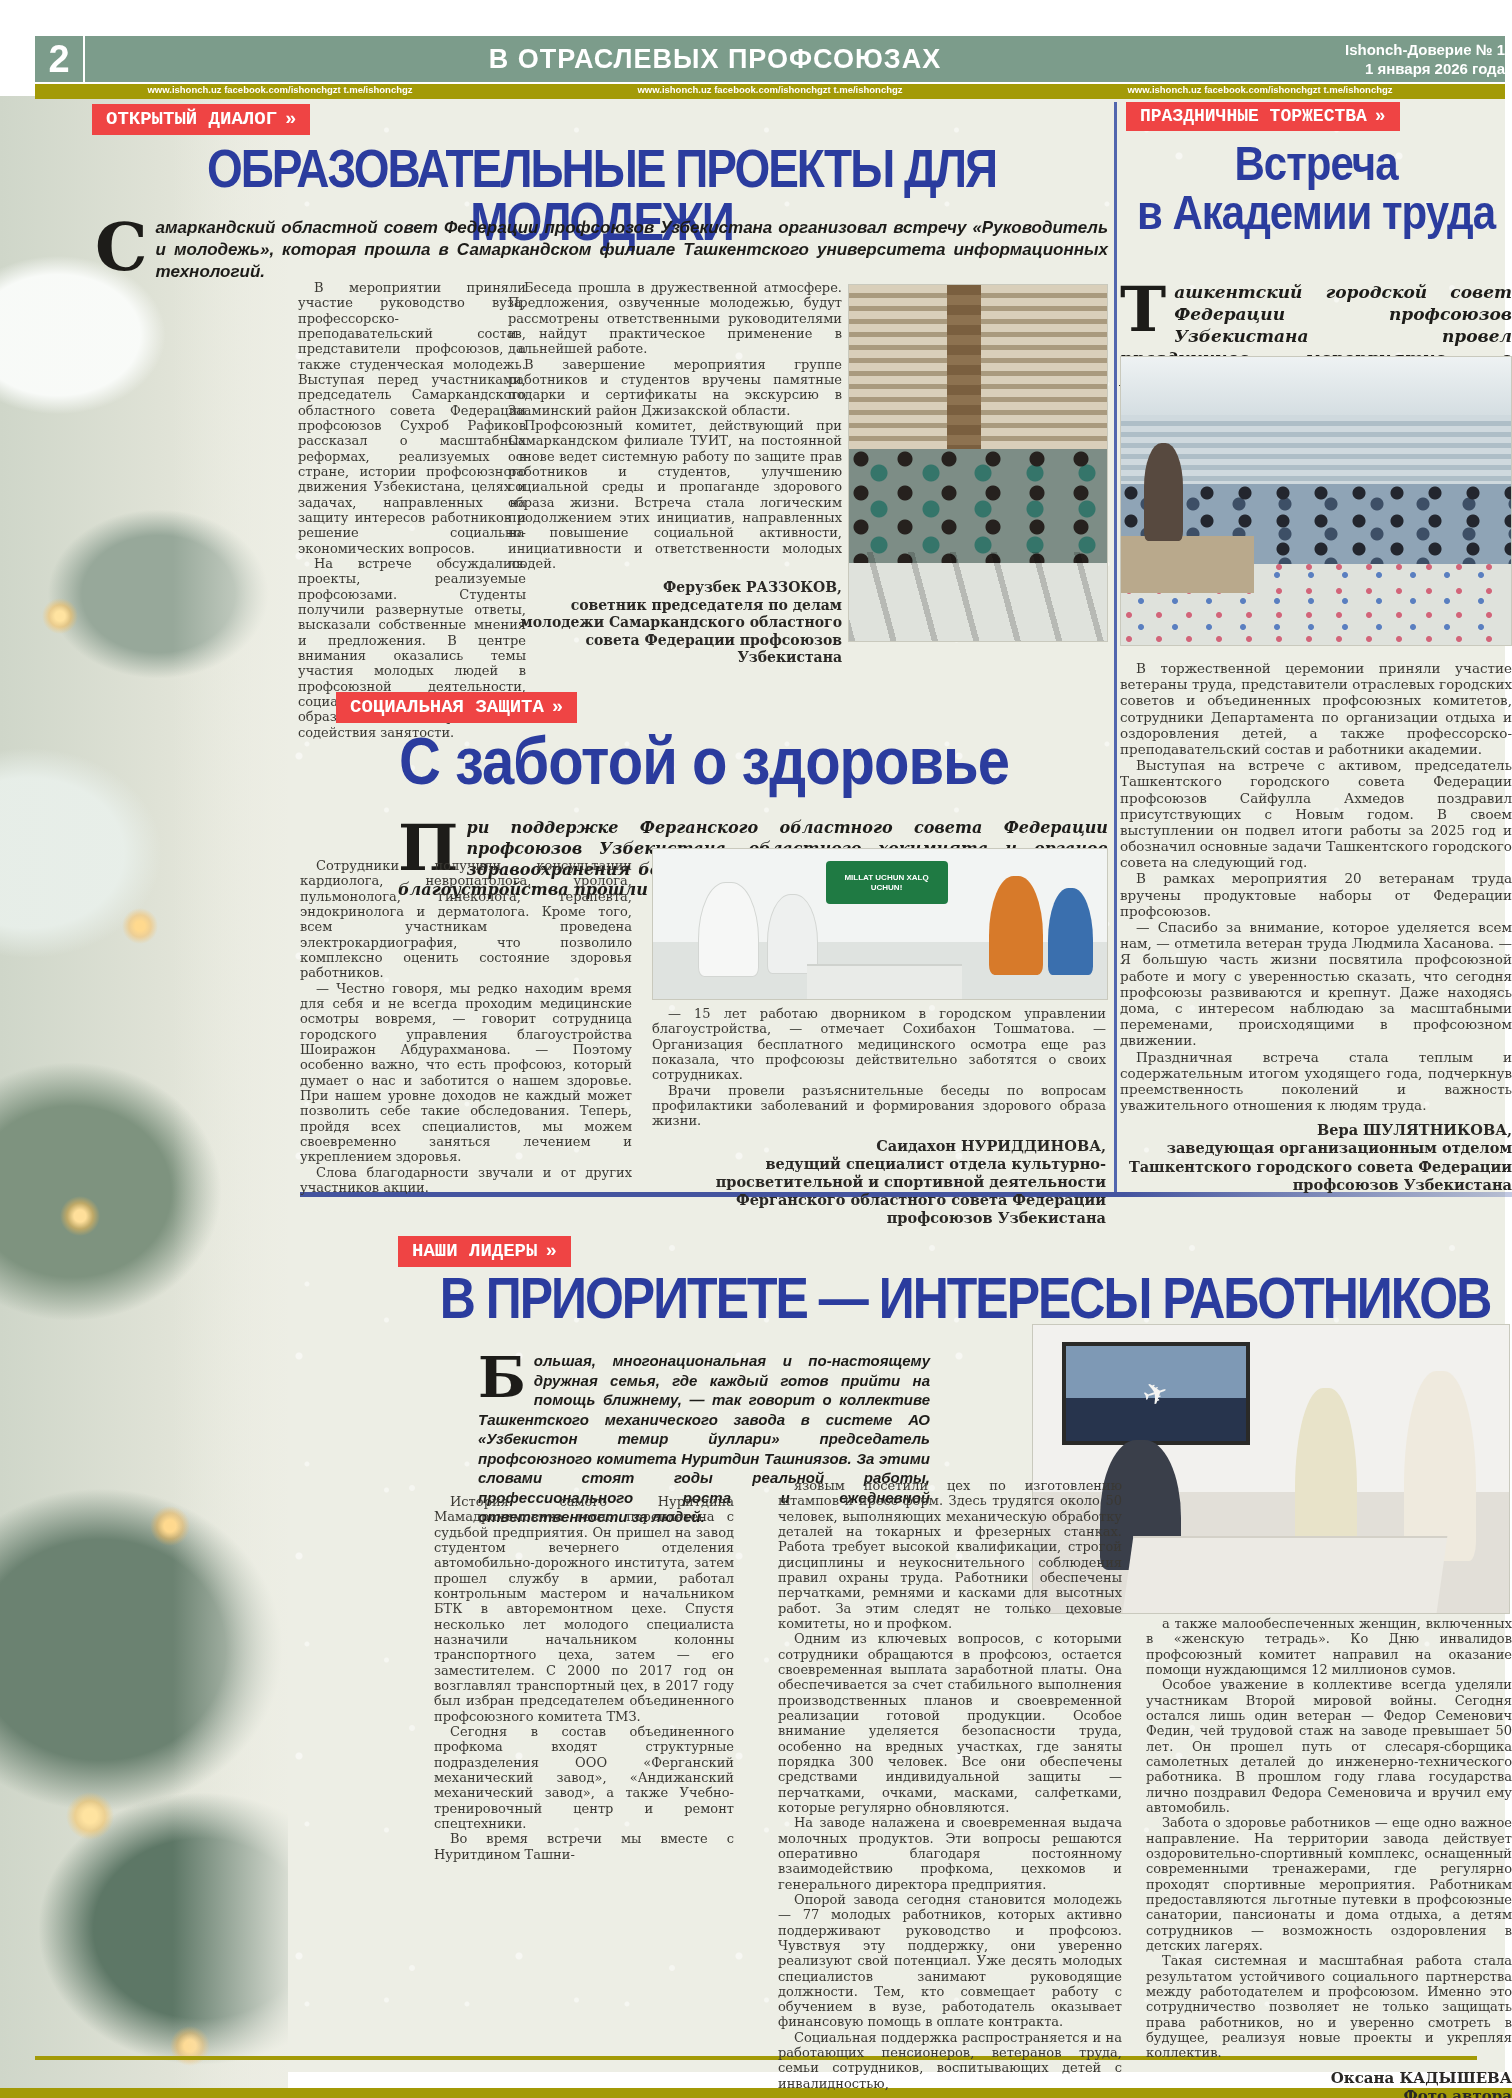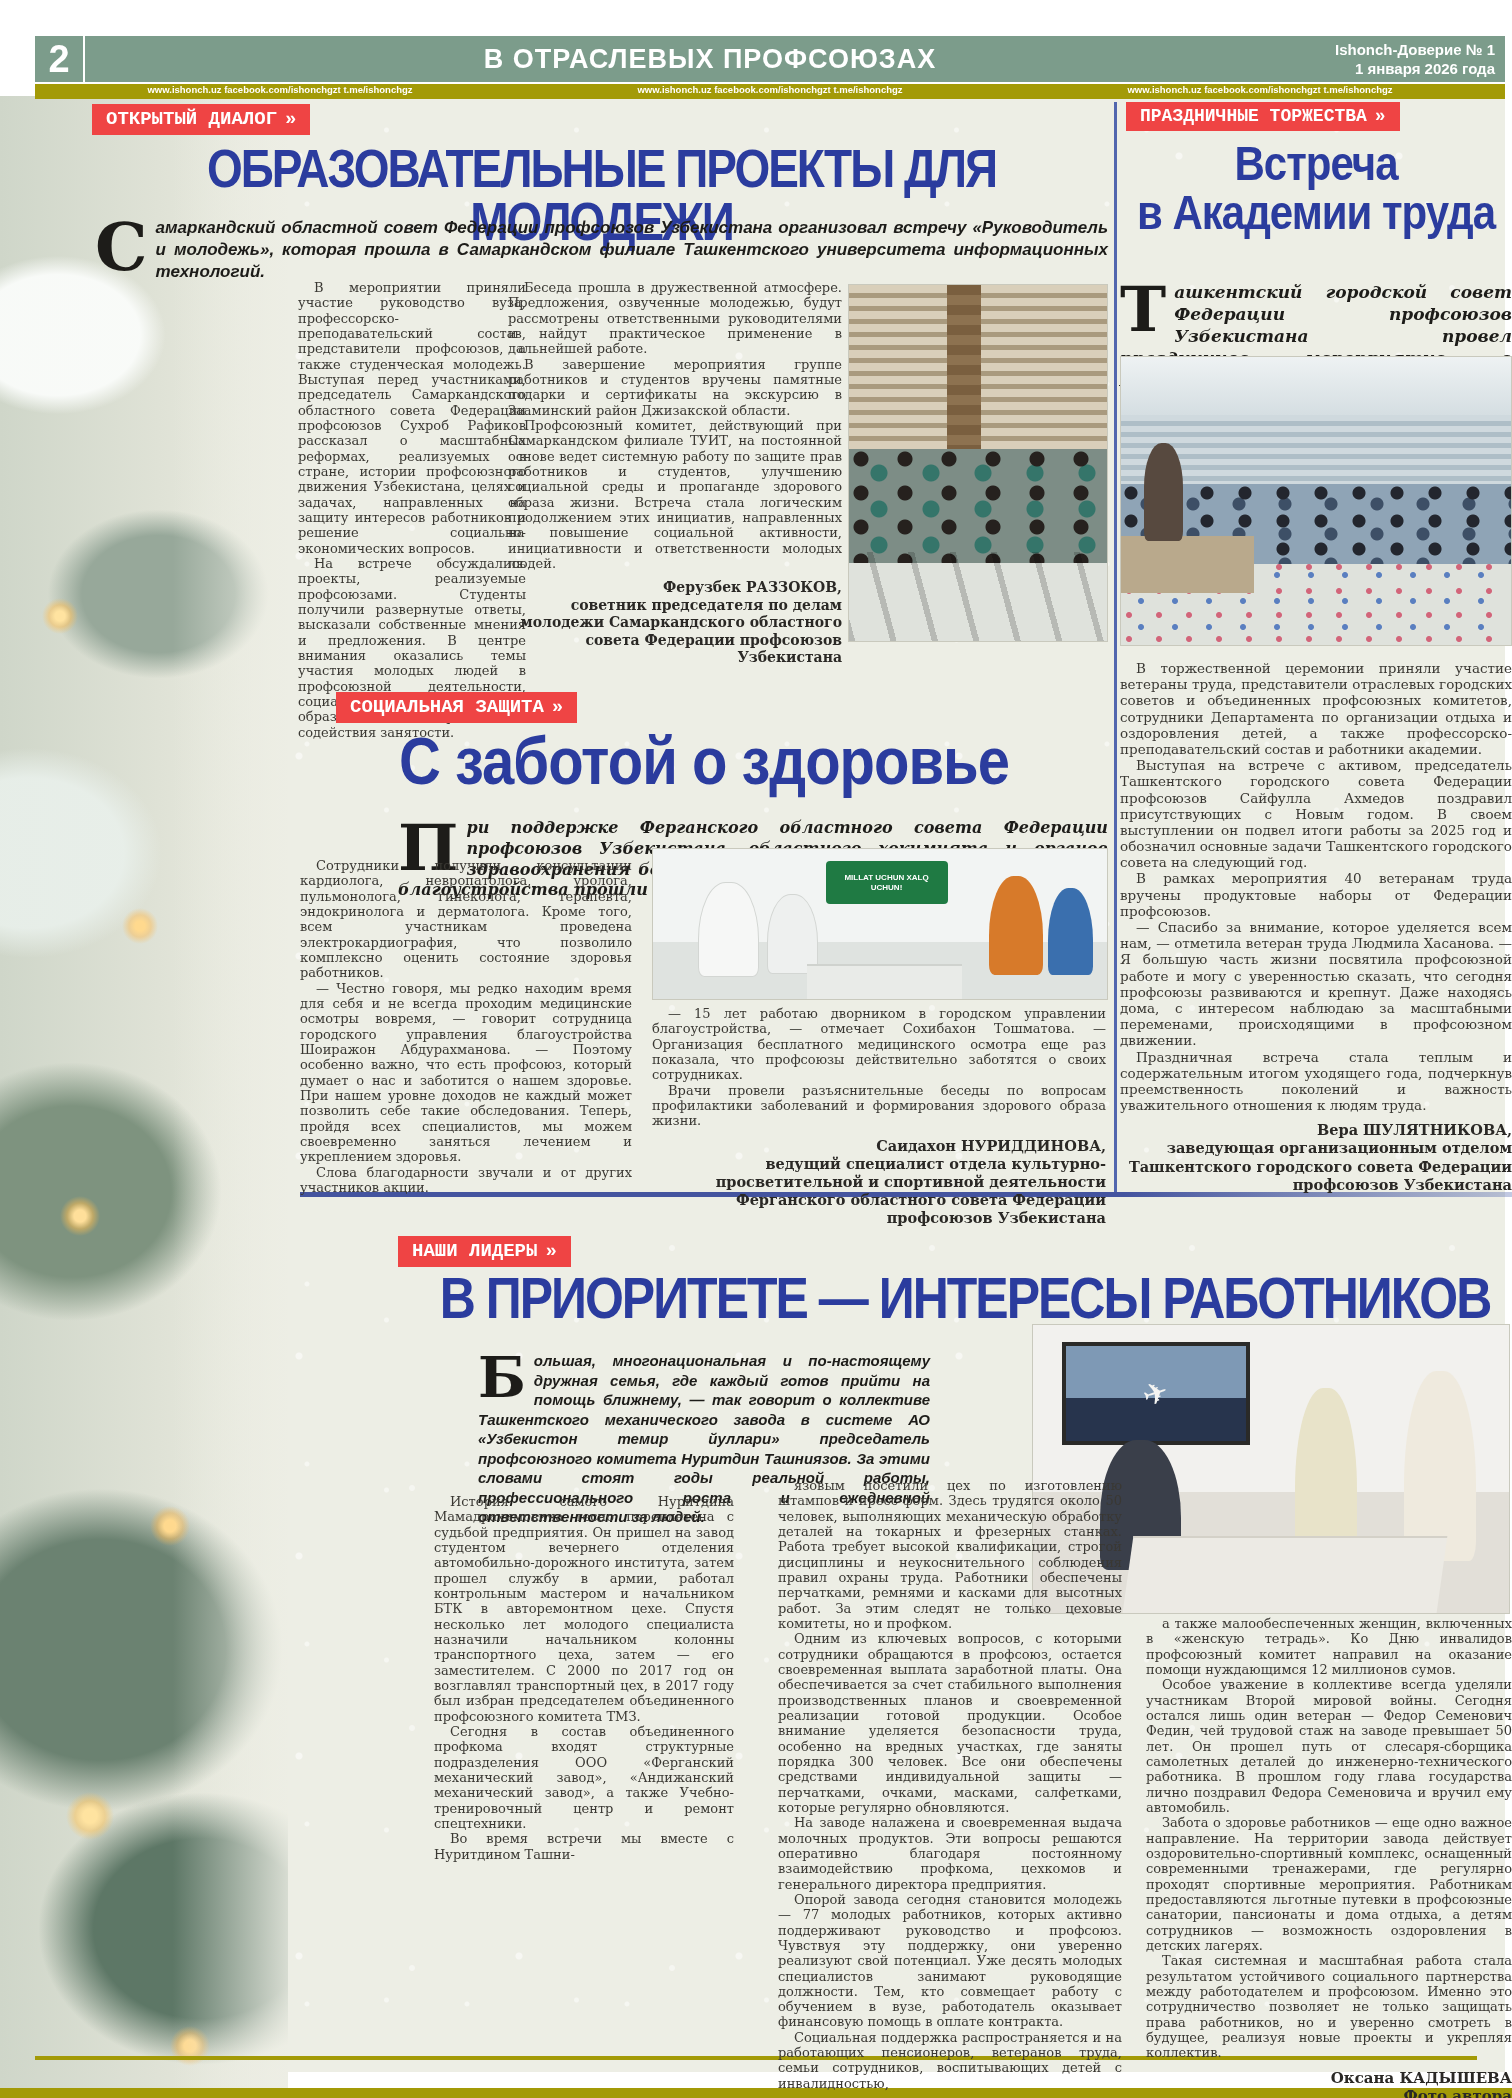--- a/index.html
+++ b/index.html
@@ -31,21 +31,21 @@
       radial-gradient(ellipse 240px 200px at 70% 92%,#5d7766 0 45%,transparent 68%),
       linear-gradient(90deg,#cfd6c9 0%,#dfe2d6 55%,#ecede2 100%);}
   .tree::after{content:"";position:absolute;inset:0;
       background:linear-gradient(90deg,transparent 60%,rgba(237,238,229,.85) 100%);}
 
   
   .masthead{left:35px;top:36px;width:1470px;height:46px;background:#7c9c8b;display:flex;align-items:center;
       font-family:"Liberation Sans",sans-serif;color:#ffffff;}
   .pagenum{width:48px;text-align:center;font-size:38px;font-weight:bold;border-right:2px solid #fff;line-height:46px;}
   .mast-title{flex:1;text-align:center;font-size:27px;font-weight:bold;letter-spacing:1px;}
-  .mast-right{text-align:right;font-size:15px;font-weight:bold;line-height:1.3;padding-right:10px;white-space:nowrap;}
+  .mast-right{text-align:right;font-size:15px;font-weight:bold;line-height:1.3;white-space:nowrap;}
   .contact-strip{left:35px;top:84px;width:1470px;height:15px;background:#a39a07;display:flex;
       justify-content:space-around;color:#ffffff;font-family:"Liberation Sans",sans-serif;
       font-size:9.5px;font-weight:bold;}
 
   
   .vline-blue{left:1114px;top:102px;width:3px;height:1090px;background:#5266ae;}
   .hline-blue{left:300px;top:1192px;width:1212px;height:5px;
       background:linear-gradient(90deg,#44549f 0 68%,rgba(82,102,174,.35) 100%);}
   .olive-line{left:35px;top:2056px;width:1442px;height:4px;background:#a39a07;}
   .bottom-strip{left:0;top:2088px;width:1512px;height:10px;background:#a39a07;}
@@ -209,21 +209,21 @@
   <div class="ph-wall"></div>
   <div class="ph-crowd2"></div>
   <div class="ph-boxes"></div>
   <div class="ph-desk"></div>
   <div class="ph-speaker"></div>
 </div>
 
 <div class="abs col body-text bodyR">
   <p>В торжественной церемонии приняли участие ветераны труда, представители отраслевых городских советов и объединенных профсоюзных комитетов, сотрудники Департамента по организации отдыха и оздоровления детей, а также профессорско-преподавательский состав и работники академии.</p>
   <p>Выступая на встрече с активом, председатель Ташкентского городского совета Федерации профсоюзов Сайфулла Ахмедов поздравил присутствующих с Новым годом. В своем выступлении он подвел итоги работы за 2025 год и обозначил основные задачи Ташкентского городского совета на следующий год.</p>
-  <p>В рамках мероприятия 40 ветеранам труда вручены продуктовые наборы от Федерации профсоюзов.</p>
+  <p>В рамках мероприятия 20 ветеранам труда вручены продуктовые наборы от Федерации профсоюзов.</p>
   <p>— Спасибо за внимание, которое уделяется всем нам, — отметила ветеран труда Людмила Хасанова. — Я большую часть жизни посвятила профсоюзной работе и могу с уверенностью сказать, что сегодня профсоюзы развиваются и крепнут. Даже находясь дома, с интересом наблюдаю за масштабными переменами, происходящими в профсоюзном движении.</p>
   <p>Праздничная встреча стала теплым и содержательным итогом уходящего года, подчеркнув преемственность поколений и важность уважительного отношения к людям труда.</p>
   <div class="byline" style="font-size:14.5px;">
     <div>Вера ШУЛЯТНИКОВА,</div>
     <div>заведующая организационным отделом Ташкентского городского совета Федерации профсоюзов Узбекистана</div>
   </div>
 </div>
 
 <div class="abs" style="left:300px;top:692px;padding-left:36px;">
   <div class="badge"><span>СОЦИАЛЬНАЯ ЗАЩИТА</span><span class="chev">»</span></div>

